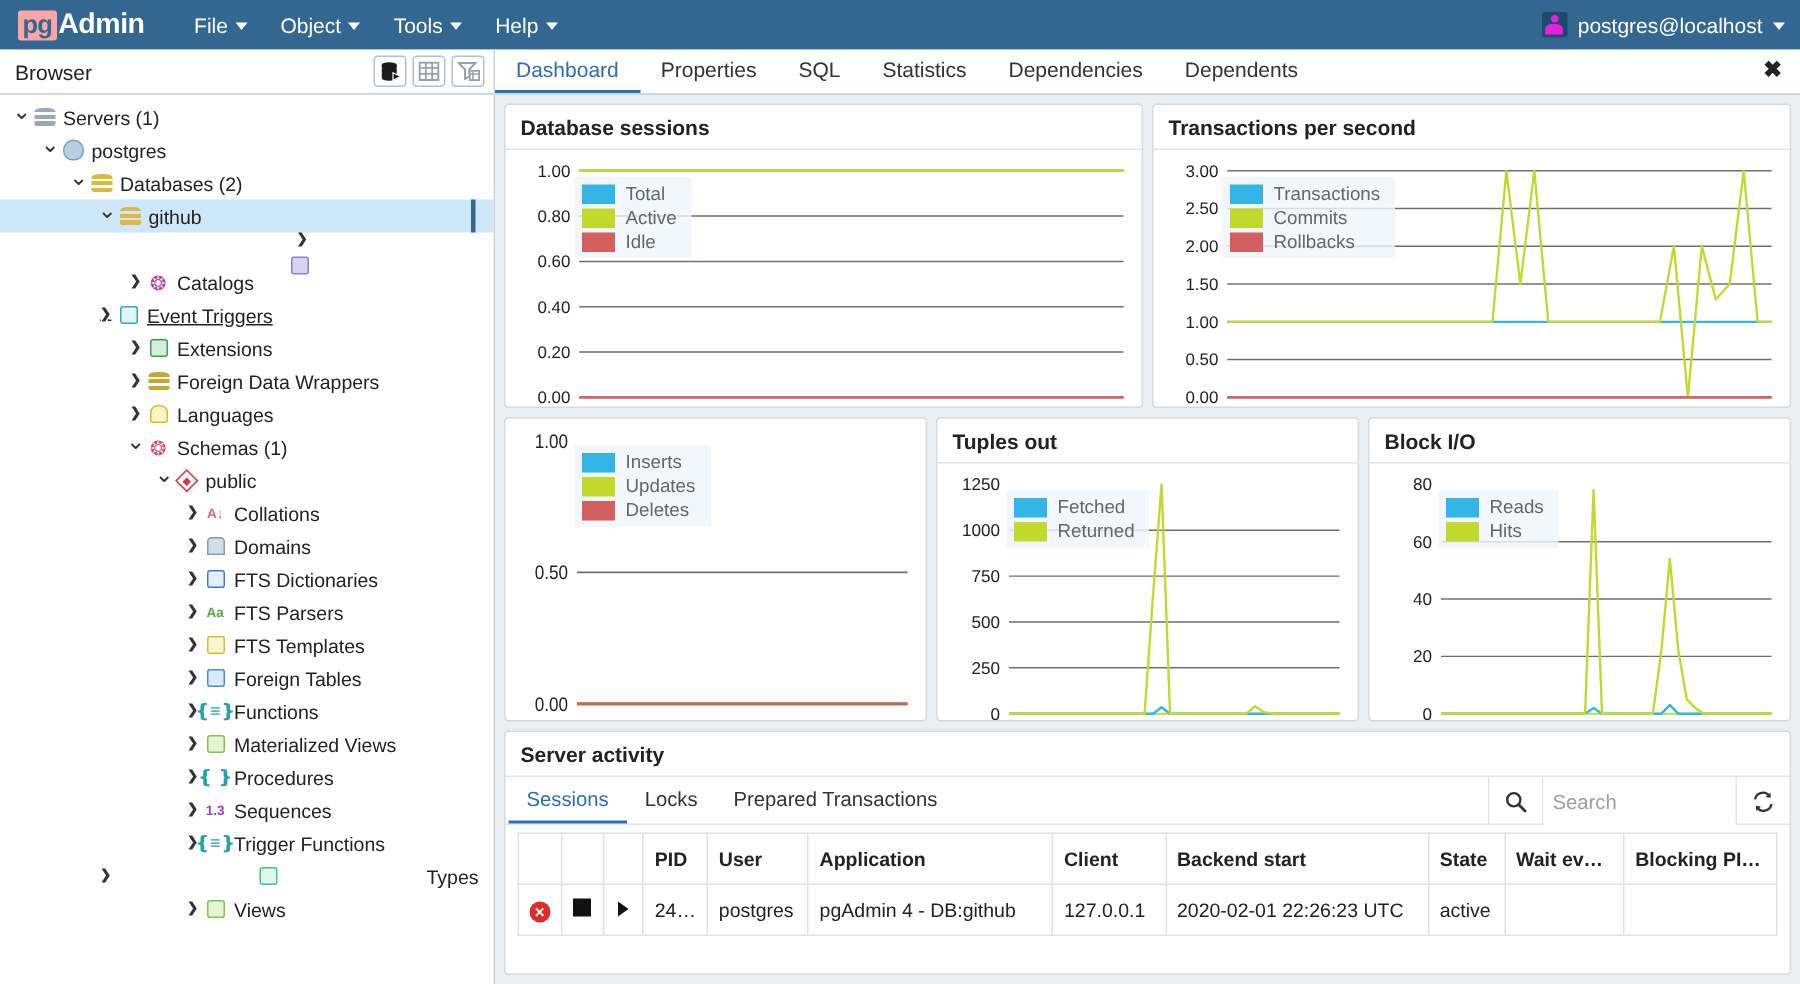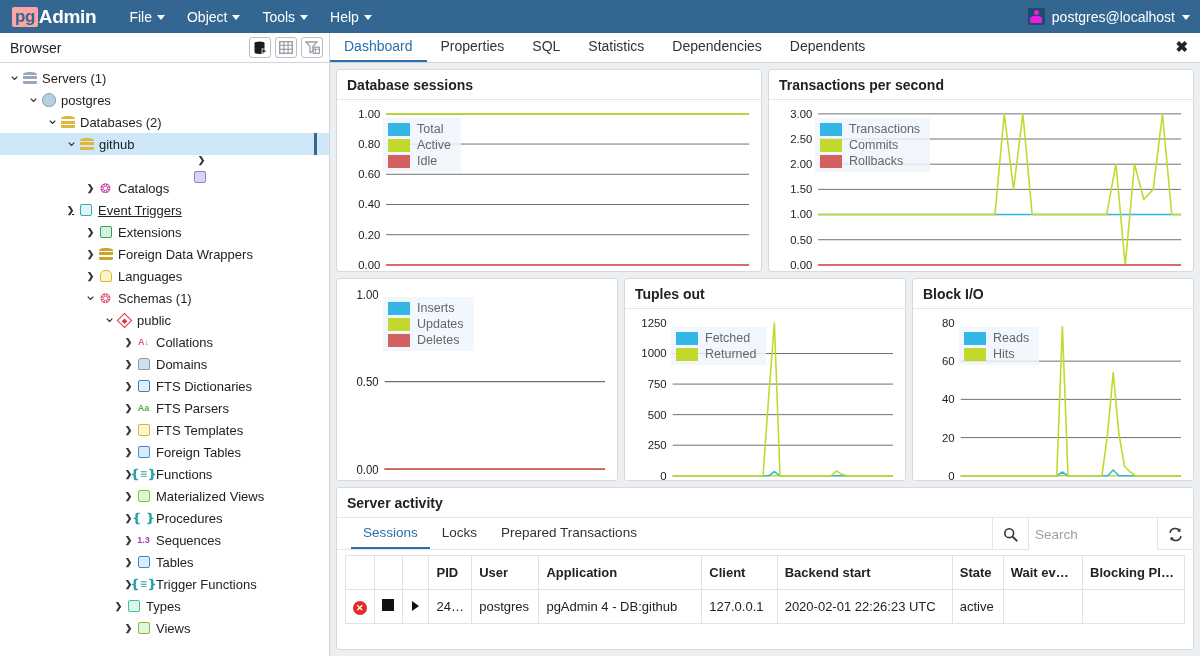--- a/index.html
+++ b/index.html
@@ -162,21 +162,21 @@
   .lg-sw { width: 22px; height: 13px; display: inline-block; }
   .lg-tx { font-size: 12.5px; color: #666; }
 
   
   #activity {
     background: #fff; border: 1px solid #d6dade; border-radius: 3px;
     flex: 1; display: flex; flex-direction: column; overflow: hidden;
   }
   #act-tabs {
     display: flex; align-items: center; border-bottom: 1px solid #e3e6e9;
-    position: relative; height: 32px; padding-left: 14px;
+    position: relative; height: 32px; padding-left: 2px;
   }
   .act-tab {
     padding: 6px 12px 7px; font-size: 13.5px; color: #333; cursor: pointer;
     border-bottom: 2px solid transparent; margin-bottom: -1px;
   }
   .act-tab.active { color: #2c6fad; border-bottom-color: #2c6fad; }
   #search-wrap {
     position: absolute; right: 0; top: 0; height: 32px; display: flex;
     align-items: stretch; border-left: 1px solid #e3e6e9;
   }
@@ -447,32 +447,25 @@
         <div class="node" style="padding-left: 122px;">
           <span class="arrow right"></span>
           <span class="ticon">
             <span class="ic-txt" style="color:#9b3fc4;">1.3</span>
           </span>
           <span class="lbl">Sequences</span>
         </div>
         <div class="node" style="padding-left: 122px;">
           <span class="arrow right"></span>
           <span class="ticon">
-            <span class="ic-sq" style="--c:#3d8fd1;--b:#dceaf7;"></span>
-          </span>
-          <span class="lbl">Tables</span>
-        </div>
-        <div class="node" style="padding-left: 122px;">
-          <span class="arrow right"></span>
-          <span class="ticon">
             <span class="ic-txt" style="color:#27a0a8;font-size:12px;">❴≡❵</span>
           </span>
           <span class="lbl">Trigger Functions</span>
         </div>
-        <div class="node" style="padding-left: 112px;">
+        <div class="node" style="padding-left: 64px; justify-content: space-between;">
           <span class="arrow right"></span>
           <span class="ticon">
             <span class="ic-sq" style="--c:#3fc48e;--b:#ddf7ec;"></span>
           </span>
           <span class="lbl">Types</span>
         </div>
         <div class="node" style="padding-left: 122px;">
           <span class="arrow right"></span>
           <span class="ticon">
             <span class="ic-sq" style="--c:#7ec34a;--b:#e3f5d2;"></span>

